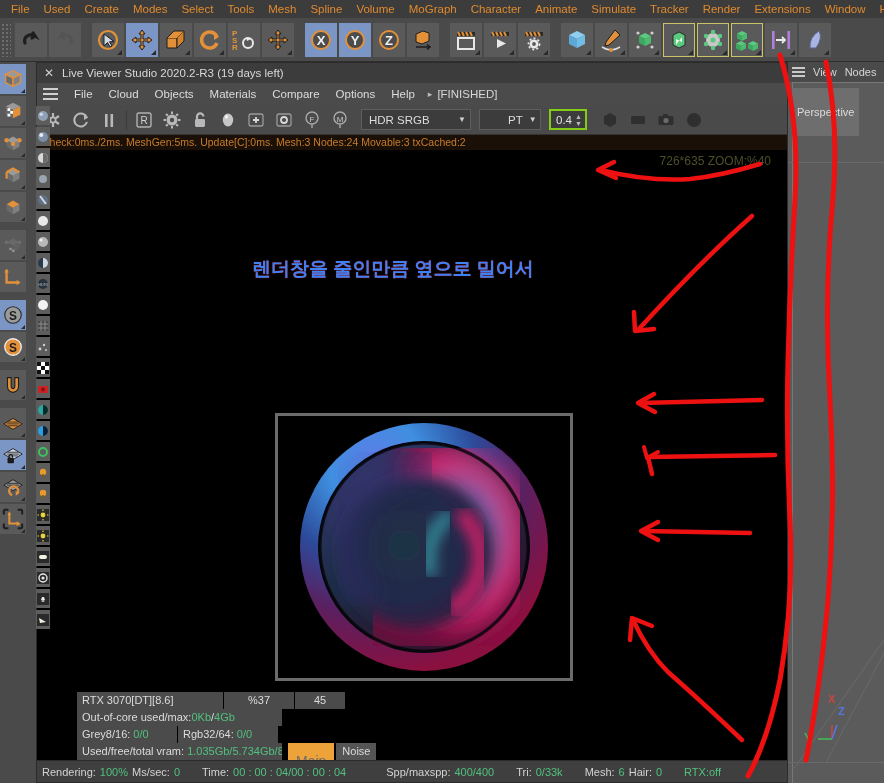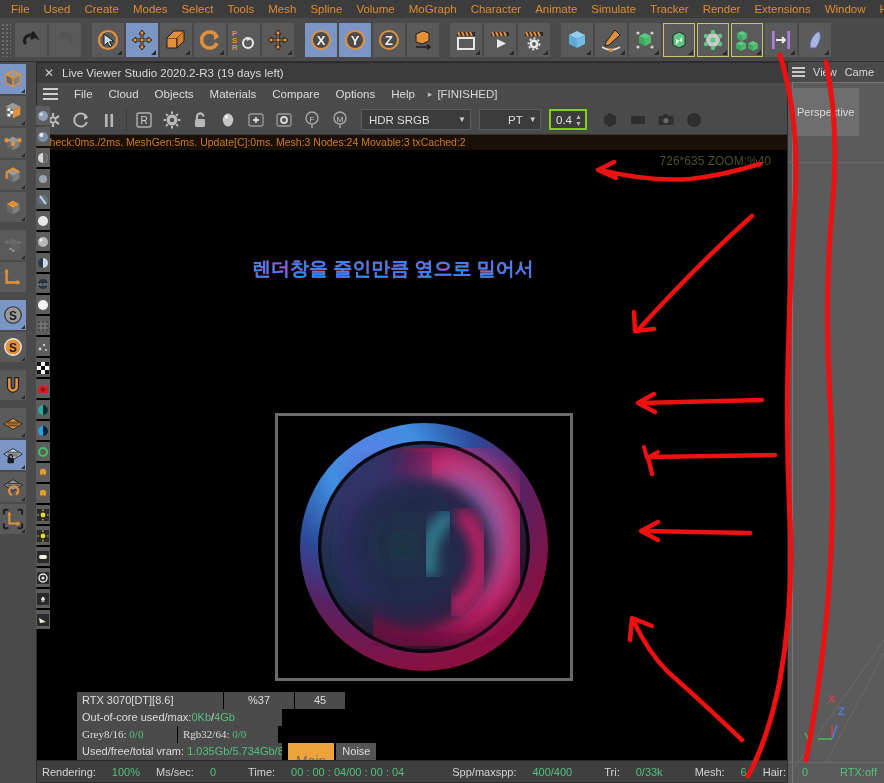--- a/index.html
+++ b/index.html
@@ -147,34 +147,34 @@
   .lv-stats { background: #000; }
   .stat-row { display: flex; height: 17px; align-items: stretch; margin-left: 40px; }
   .stat-cell {
     background: #4b4b4b; color: #dcdcdc; font-size: 11px; line-height: 17px;
     padding: 0 5px; margin-right: 1px; white-space: nowrap; overflow: hidden;
   }
   .stat-cell.w1 { width: 146px; }
   .stat-cell.w2 { width: 70px; text-align: center; }
   .stat-cell.w3 { width: 50px; text-align: center; }
   .stat-cell.full { width: 205px; }
-  .stat-cell.half { width: 100px; font-family: Liberation Serif, serif; }
+  .stat-cell.half { width: 100px; }
   .stat-cell.vram { width: 205px; }
   .g { color: #51c07e; }
   .btn-main {
     background: #eda23a; color: #6d6d6d; font-size: 14px; line-height: 17px;
     padding: 10px 8px; margin-left: 5px; cursor: pointer;
   }
   .btn-noise {
     background: #555; color: #dcdcdc; font-size: 11px; line-height: 17px;
     padding: 0 6px; margin-left: 2px; cursor: pointer;
   }
   .lv-footer {
     height: 22px; background: #3f3f3f; color: #d3d3d3; font-size: 11px;
-    display: flex; align-items: center; padding-left: 5px; gap: 16px;
+    display: flex; align-items: center; padding-left: 5px; gap: 4px;
     border-top: 1px solid #2b2b2b;
   }
   .lv-footer span { white-space: nowrap; }
   .fspace { display:inline-block; width: 14px; }
 
   
   .left-pal {
     position: absolute; top: 62px; left: 0; width: 36px; height: 721px;
     background: #4a4a4a; display: flex;
   }
@@ -413,21 +413,21 @@
   </div>
 
   <div class="viewport">
     <div class="vp-menubar">
       <div class="vp-hamb">
           <span></span>
           <span></span>
           <span></span>
         </div>
       <div>View</div>
-      <div>Came</div>
+      <div>Nodes</div>
     </div>
     <div class="vp-inner-border"></div>
     <div class="vp-persp">Perspective</div>
     <div class="vp-grid-h" style="top:100px;"></div>
     <div class="vp-grid-h" style="top:700px;"></div>
     <div class="vp-grid-diag" style="left:8px; top:706px; width:320px; transform: rotate(-55deg);"></div>
     <div class="vp-grid-diag" style="left:40px; top:700px; width:200px; transform: rotate(-62deg);"></div>
 
     <div class="axis-gizmo">
       <svg width="60" height="50" viewBox="0 0 60 50">

